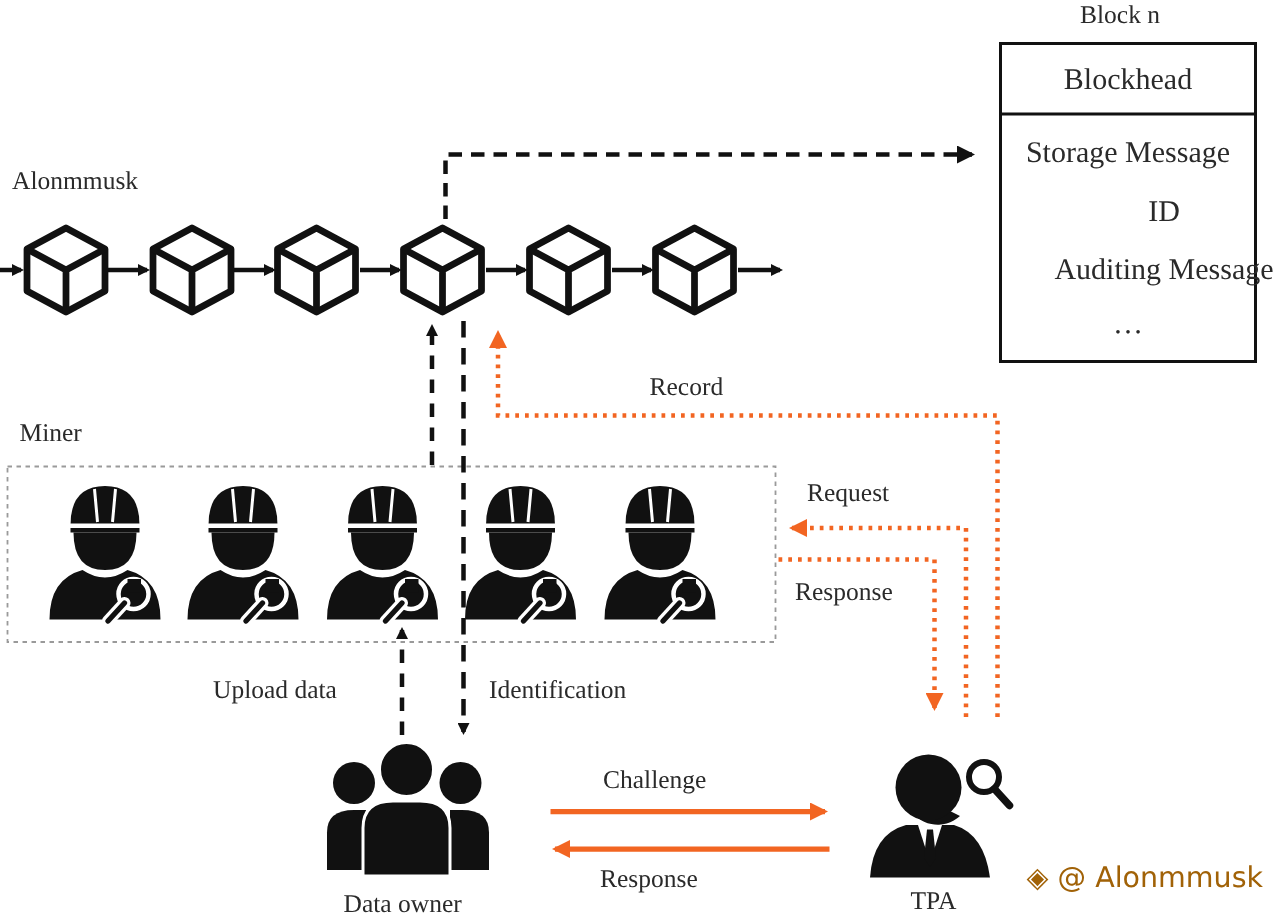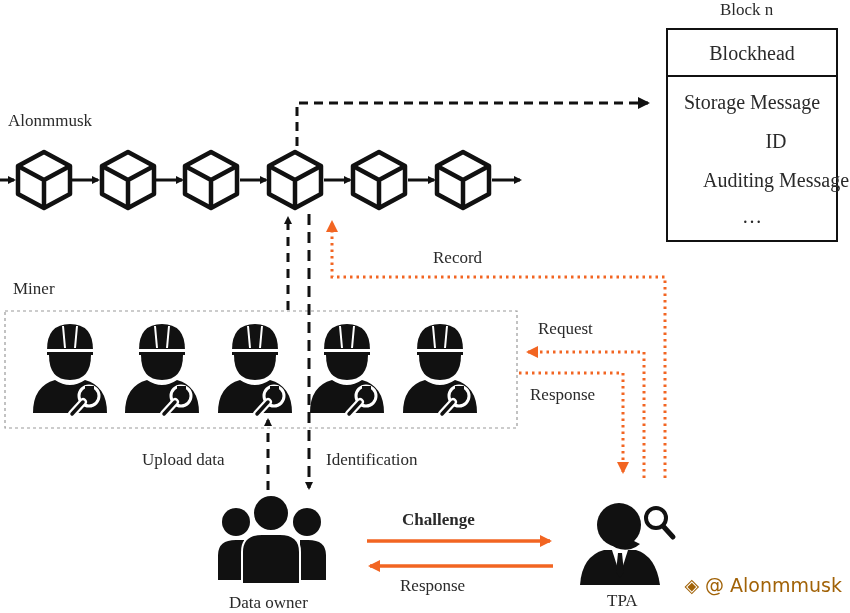--- a/index.html
+++ b/index.html
@@ -119,21 +119,21 @@
 <div class="blk-text" style="top:169px;padding-left:24px;">Auditing Message</div>
 <div class="blk-text" style="top:205px;">…</div>
 
 <div class="lbl" style="left:8px; top:111px;">Alonmmusk</div>
 <div class="lbl" style="left:13px; top:279px;">Miner</div>
 <div class="lbl" style="left:433px; top:248px;">Record</div>
 <div class="lbl" style="left:538px; top:319px;">Request</div>
 <div class="lbl" style="left:530px; top:385px;">Response</div>
 <div class="lbl" style="left:142px; top:450px;">Upload data</div>
 <div class="lbl" style="left:326px; top:450px;">Identification</div>
-<div class="lbl" style="left:402px; top:510px;font-weight:bold;">Challenge</div>
+<div class="lbl" style="left:402px; top:510px;">Challenge</div>
 <div class="lbl" style="left:400px; top:576px;">Response</div>
 <div class="lbl" style="left:229px; top:593px;">Data owner</div>
 <div class="lbl" style="left:607px; top:591px;">TPA</div>
 
 <div class="watermark">
   <span>◈</span>
   <span>@ Alonmmusk</span>
 </div>
 
 </body></html>

